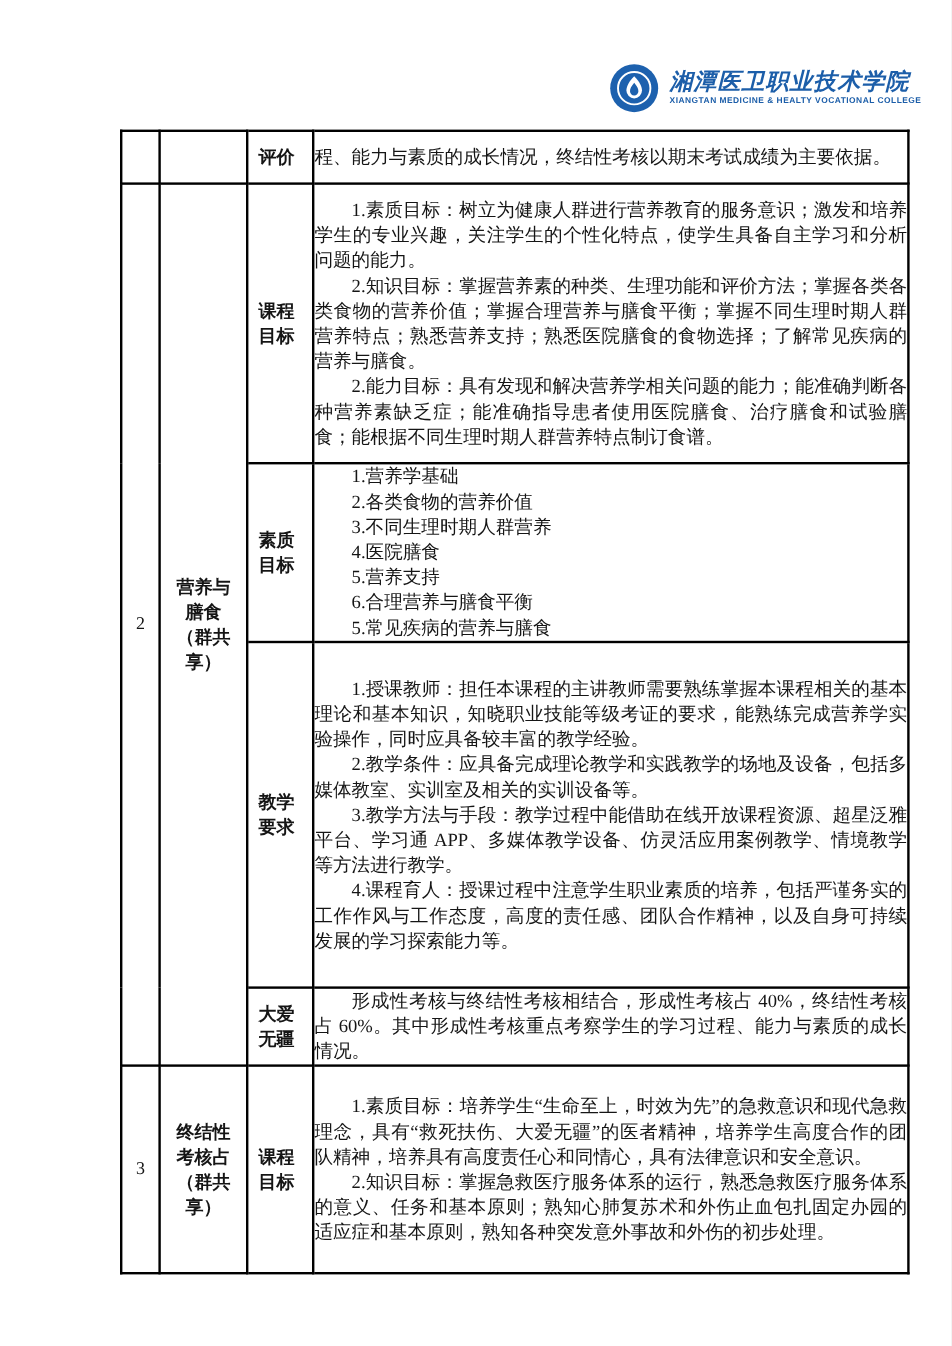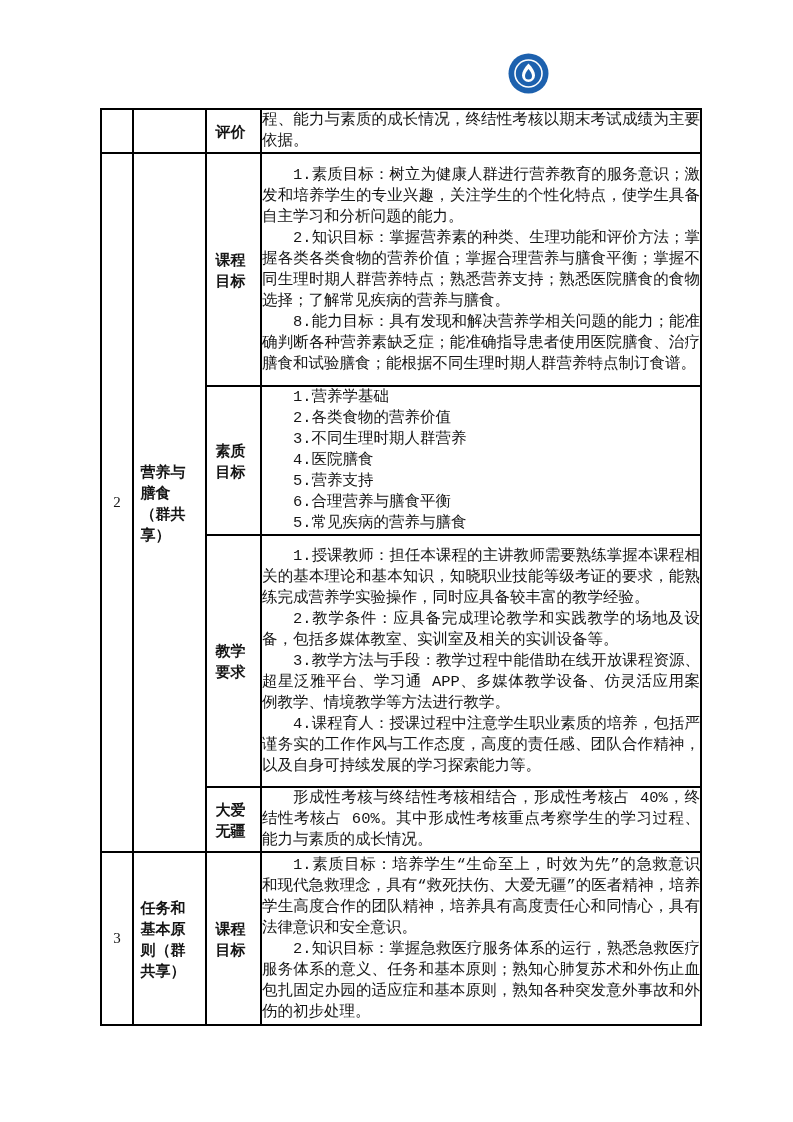--- a/index.html
+++ b/index.html
@@ -54,29 +54,28 @@
     width: 597px;
     border-collapse: collapse;
     table-layout: fixed;
   }
   .doc-table td {
     border: 2px solid #000;
     vertical-align: middle;
     padding: 0;
   }
   .c-num   { width: 32px;  text-align: center; font-size: 15px; }
-  .c-course{ width: 73px;  text-align: left; }
+  .c-course{ width: 73px;  text-align: center; }
   .c-label { width: 55px;  text-align: left; }
   .c-content {
-    width: 440px;
+    width: 496px;
     padding: 1px 6px 2px 6px;
     font-size: 15.5px;
     line-height: 21px;
     text-align: justify;
-    font-family: Liberation Mono, monospace;
   }
   .hei {
     font-family: "Liberation Sans", "DejaVu Sans", sans-serif;
     font-weight: bold;
     font-size: 15px;
     line-height: 21px;
   }
   .wrap-narrow { width: 36px; margin: 0 auto; }
   .wrap-course { width: 58px; margin: 0 auto; }
   .v-top { vertical-align: top; padding-top: 2px; }
@@ -97,20 +96,24 @@
 
 <div class="page">
 
   <div class="logo">
     <svg class="emblem" viewBox="0 0 41 41">
       <circle cx="20.5" cy="20.5" r="20" fill="#1d61ae"></circle>
       <circle cx="20.5" cy="20.5" r="13.5" fill="none" stroke="#ffffff" stroke-width="1.6"></circle>
       <path d="M20.5 10.5 c-4.5 4.5 -6.5 8.5 -6.5 12 a6.5 6.5 0 0 0 13 0 c0 -3.5 -2 -7.5 -6.5 -12 z" fill="#ffffff"></path>
       <path d="M20.5 16 c-2.4 2.8 -3.5 5 -3.5 7 a3.5 3.5 0 0 0 7 0 c0 -2 -1.1 -4.2 -3.5 -7 z" fill="#1d61ae"></path>
     </svg>
+    <div class="logo-text">
+      <div class="logo-zh">湘潭医卫职业技术学院</div>
+      <div class="logo-en">XIANGTAN MEDICINE &amp; HEALTY VOCATIONAL COLLEGE</div>
+    </div>
   </div>
 
   <table class="doc-table">
 
     <tbody>
         <tr>
       <td class="c-num" style="height:44px"></td>
       <td class="c-course"></td>
       <td class="c-label v-top">
         <div class="hei wrap-narrow">评价</div>
@@ -124,41 +127,41 @@
       <td class="c-num" rowspan="4">2</td>
       <td class="c-course" rowspan="4">
         <div class="hei wrap-course">营养与膳食（群共享）</div>
       </td>
       <td class="c-label" style="height:233px">
         <div class="hei wrap-narrow">课程目标</div>
       </td>
       <td class="c-content">
         <p class="para">1.素质目标：树立为健康人群进行营养教育的服务意识；激发和培养学生的专业兴趣，关注学生的个性化特点，使学生具备自主学习和分析问题的能力。</p>
         <p class="para">2.知识目标：掌握营养素的种类、生理功能和评价方法；掌握各类各类食物的营养价值；掌握合理营养与膳食平衡；掌握不同生理时期人群营养特点；熟悉营养支持；熟悉医院膳食的食物选择；了解常见疾病的营养与膳食。</p>
-        <p class="para">8.能力目标：具有发现和解决营养学相关问题的能力；能准确判断各种营养素缺乏症；能准确指导患者使用医院膳食、治疗膳食和试验膳食；能根据不同生理时期人群营养特点制订食谱。</p>
+        <p class="para">2.能力目标：具有发现和解决营养学相关问题的能力；能准确判断各种营养素缺乏症；能准确指导患者使用医院膳食、治疗膳食和试验膳食；能根据不同生理时期人群营养特点制订食谱。</p>
       </td>
     </tr>
 
     <tr>
       <td class="c-label" style="height:143px">
         <div class="hei wrap-narrow">素质目标</div>
       </td>
       <td class="c-content">
         <p class="para">1.营养学基础</p>
         <p class="para">2.各类食物的营养价值</p>
         <p class="para">3.不同生理时期人群营养</p>
         <p class="para">4.医院膳食</p>
         <p class="para">5.营养支持</p>
         <p class="para">6.合理营养与膳食平衡</p>
         <p class="para">5.常见疾病的营养与膳食</p>
       </td>
     </tr>
 
     <tr>
-      <td class="c-label" style="height:252px">
+      <td class="c-label" style="height:288px">
         <div class="hei wrap-narrow">教学要求</div>
       </td>
       <td class="c-content">
         <p class="para">1.授课教师：担任本课程的主讲教师需要熟练掌握本课程相关的基本理论和基本知识，知晓职业技能等级考证的要求，能熟练完成营养学实验操作，同时应具备较丰富的教学经验。</p>
         <p class="para">2.教学条件：应具备完成理论教学和实践教学的场地及设备，包括多媒体教室、实训室及相关的实训设备等。</p>
         <p class="para">3.教学方法与手段：教学过程中能借助在线开放课程资源、超星泛雅平台、学习通 APP、多媒体教学设备、仿灵活应用案例教学、情境教学等方法进行教学。</p>
         <p class="para">4.课程育人：授课过程中注意学生职业素质的培养，包括严谨务实的工作作风与工作态度，高度的责任感、团队合作精神，以及自身可持续发展的学习探索能力等。</p>
       </td>
     </tr>
 
@@ -167,21 +170,21 @@
         <div class="hei wrap-narrow">大爱无疆</div>
       </td>
       <td class="c-content">
         <p class="para">形成性考核与终结性考核相结合，形成性考核占 40%，终结性考核占 60%。其中形成性考核重点考察学生的学习过程、能力与素质的成长情况。</p>
       </td>
     </tr>
 
     <tr>
       <td class="c-num">3</td>
       <td class="c-course">
-        <div class="hei wrap-course">任务和基本原则（群共享）</div>
+        <div class="hei wrap-course">终结性考核占（群共享）</div>
       </td>
       <td class="c-label" style="height:173px">
         <div class="hei wrap-narrow">课程目标</div>
       </td>
       <td class="c-content">
         <p class="para">1.素质目标：培养学生“生命至上，时效为先”的急救意识和现代急救理念，具有“救死扶伤、大爱无疆”的医者精神，培养学生高度合作的团队精神，培养具有高度责任心和同情心，具有法律意识和安全意识。</p>
         <p class="para">2.知识目标：掌握急救医疗服务体系的运行，熟悉急救医疗服务体系的意义、任务和基本原则；熟知心肺复苏术和外伤止血包扎固定办园的适应症和基本原则，熟知各种突发意外事故和外伤的初步处理。</p>
       </td>
     </tr>
   </tbody>

